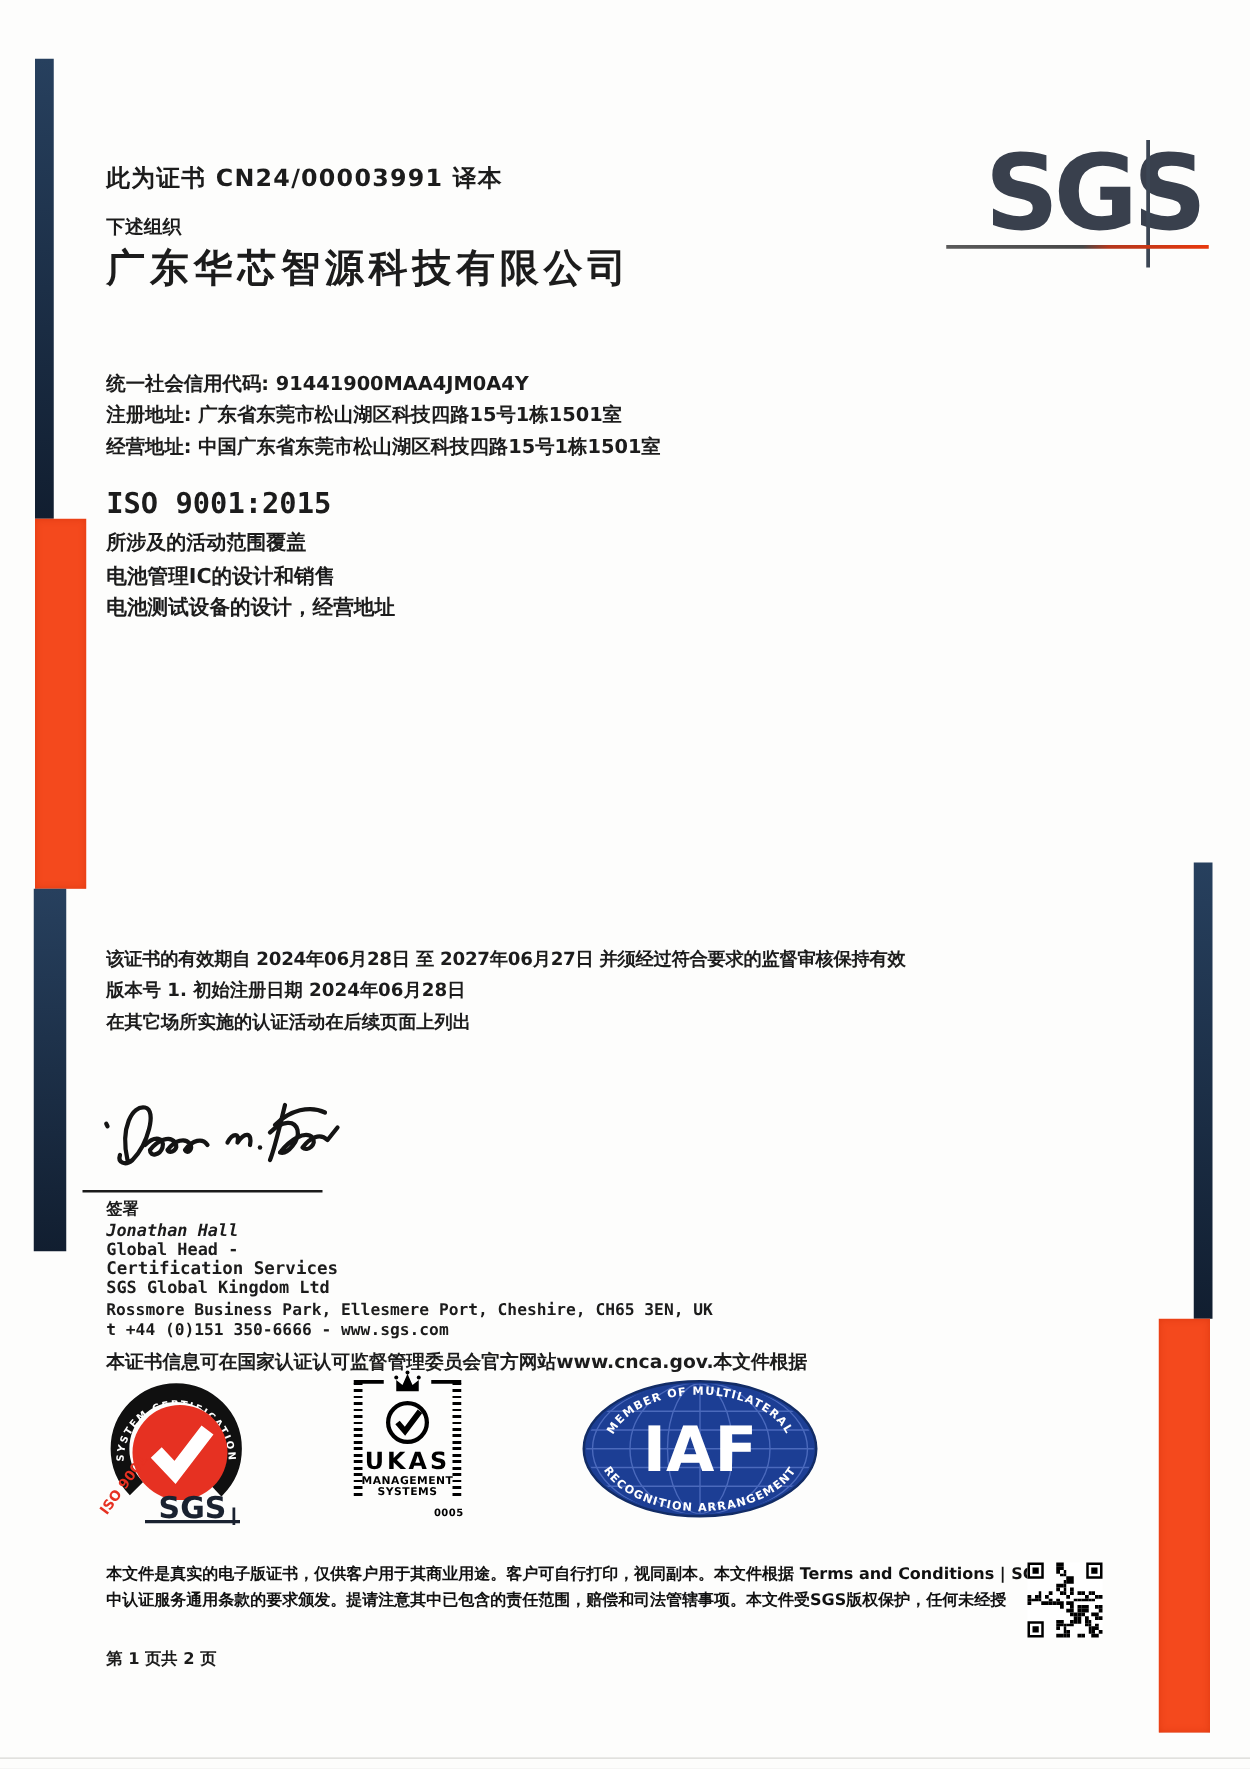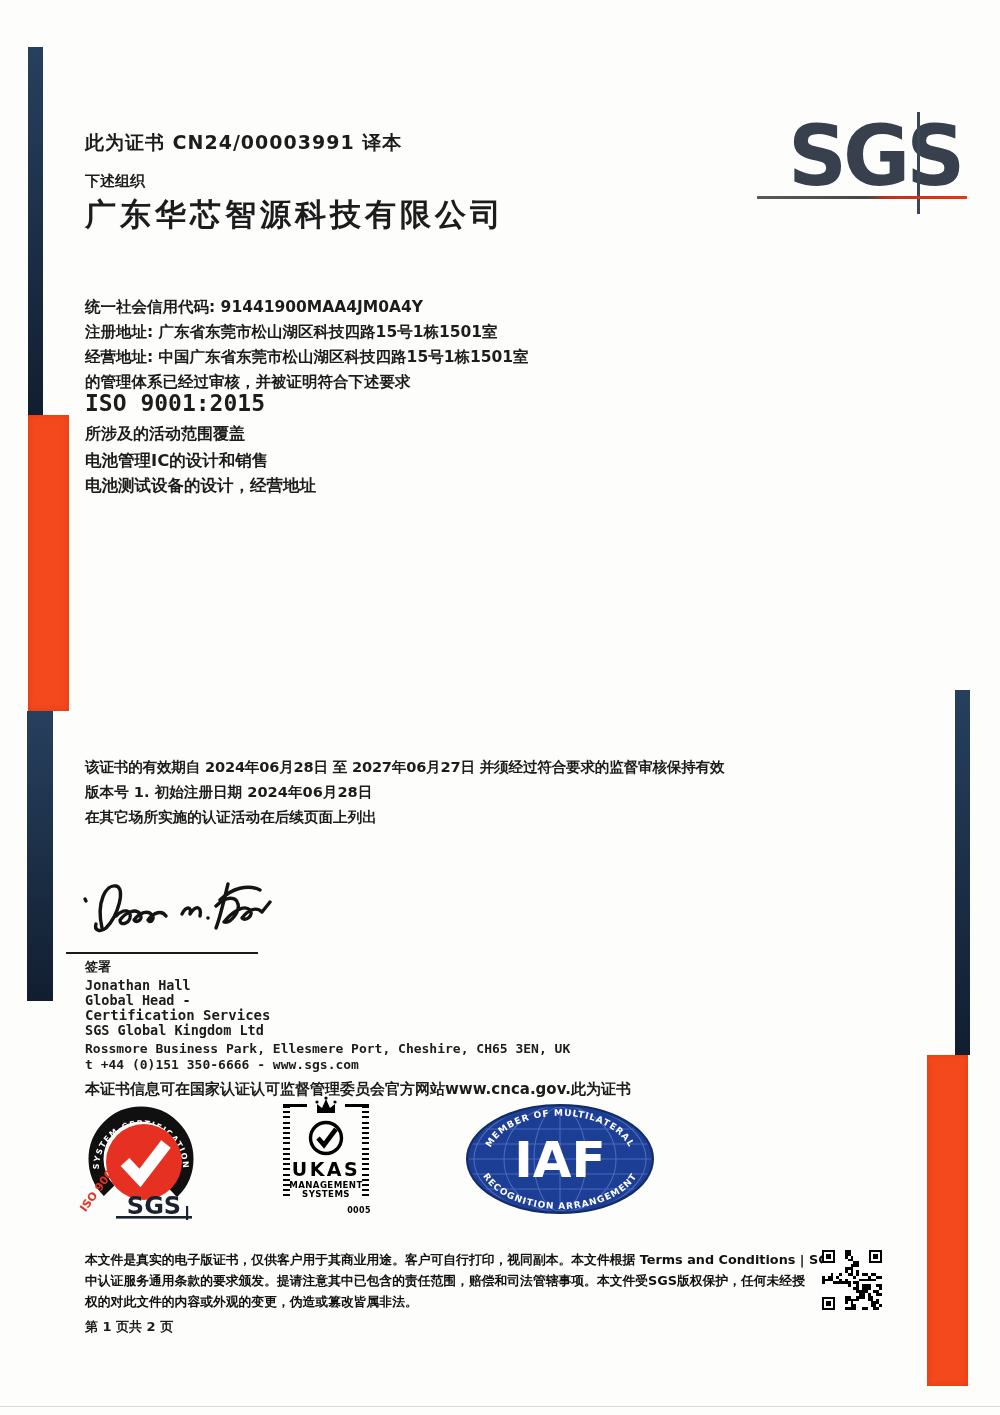--- a/index.html
+++ b/index.html
@@ -52,21 +52,20 @@
     <div class="abs" style="left:-23px;top:84px;width:210px;height:3px;background:linear-gradient(to right,#5a5a5a 0%,#474747 52%,#b4371c 62%,#e8380d 100%);"></div>
   </div>
 
   <div class="abs cn" style="left:85px;top:130px;font-size:19px;letter-spacing:1px;">此为证书 CN24/00003991 译本</div>
   <div class="abs cn" style="left:85px;top:172px;font-size:15px;">下述组织</div>
   <div class="abs cn" style="left:85px;top:194px;font-size:31px;font-weight:800;letter-spacing:4px;">广东华芯智源科技有限公司</div>
 
   <div class="abs cn" style="left:85px;top:297px;font-size:15.5px;">统一社会信用代码: 91441900MAA4JM0A4Y</div>
   <div class="abs cn" style="left:85px;top:322px;font-size:15.5px;">注册地址: 广东省东莞市松山湖区科技四路15号1栋1501室</div>
   <div class="abs cn" style="left:85px;top:347px;font-size:15.5px;">经营地址: 中国广东省东莞市松山湖区科技四路15号1栋1501室</div>
-  <div class="abs cn" style="left:85px;top:372px;font-size:15.5px;">的管理体系已经过审核，并被证明符合下述要求</div>
   <div class="abs mono" style="left:85px;top:390px;font-size:23px;font-weight:700;">ISO 9001:2015</div>
 
   <div class="abs cn" style="left:85px;top:424px;font-size:16px;">所涉及的活动范围覆盖</div>
   <div class="abs cn" style="left:85px;top:450px;font-size:16.5px;">电池管理IC的设计和销售</div>
   <div class="abs cn" style="left:85px;top:475px;font-size:16.5px;">电池测试设备的设计，经营地址</div>
 
   <div class="abs cn" style="left:85px;top:758px;font-size:14.6px;letter-spacing:-.2px;">该证书的有效期自 2024年06月28日 至 2027年06月27日 并须经过符合要求的监督审核保持有效</div>
   <div class="abs cn" style="left:85px;top:783px;font-size:14.6px;">版本号 1. 初始注册日期 2024年06月28日</div>
   <div class="abs cn" style="left:85px;top:808px;font-size:14.6px;">在其它场所实施的认证活动在后续页面上列出</div>
 
@@ -78,28 +77,28 @@
       <path d="M104,42 C108,34 114,34 112,42 C118,33 124,34 122,44"></path>
       <circle cx="130" cy="46" r="1.8" fill="#141414" stroke="none"></circle>
       <path d="M150,12 C146,28 142,46 138,56"></path>
       <path d="M138,34 C148,24 158,24 160,32 C162,40 152,52 146,50 C154,40 166,32 172,38 C176,43 168,50 164,46 C170,38 178,34 184,40 L192,30"></path>
       <path d="M142,28 C154,16 170,12 182,18"></path>
     </g>
   </svg>
 
   <div class="abs sig-line" style="left:66px;top:952px;width:192px;"></div>
   <div class="abs cn" style="left:85px;top:958px;font-size:13px;">签署</div>
-  <div class="abs mono" style="left:85px;top:977px;font-size:13.5px;font-weight:700;">Jonathan Hall</div>
+  <div class="abs mono" style="left:85px;top:977px;font-size:13.5px;font-weight:700;font-style:italic;">Jonathan Hall</div>
   <div class="abs mono" style="left:85px;top:992px;font-size:13.5px;font-weight:700;">Global Head -</div>
   <div class="abs mono" style="left:85px;top:1007px;font-size:14px;font-weight:700;">Certification Services</div>
   <div class="abs mono" style="left:85px;top:1022px;font-size:13.5px;font-weight:700;">SGS Global Kingdom Ltd</div>
   <div class="abs mono" style="left:85px;top:1041px;font-size:13px;font-weight:700;">Rossmore Business Park, Ellesmere Port, Cheshire, CH65 3EN, UK</div>
   <div class="abs mono" style="left:85px;top:1057px;font-size:13px;font-weight:700;">t +44 (0)151 350-6666 - www.sgs.com</div>
 
-  <div class="abs cn" style="left:85px;top:1080px;font-size:15px;">本证书信息可在国家认证认可监督管理委员会官方网站www.cnca.gov.此为证书</div>
+  <div class="abs cn" style="left:85px;top:1080px;font-size:15px;">本证书信息可在国家认证认可监督管理委员会官方网站www.cnca.gov.本文件根据</div>
 
   <svg class="abs" style="left:78px;top:1102px;" width="132" height="120" viewBox="0 0 132 120">
     <circle cx="63" cy="57" r="45" fill="none" stroke="#101010" stroke-width="15" stroke-dasharray="213 70" transform="rotate(135 63 57)"></circle>
     <path id="sealTopArc" d="M 21,66 A 42,42 0 1 1 105,66" fill="none"></path>
     <text font-size="8" font-weight="bold" fill="#ffffff" letter-spacing="1.4">
       <textPath href="#sealTopArc" startOffset="50%" text-anchor="middle">SYSTEM CERTIFICATION</textPath>
     </text>
     <circle cx="66" cy="60" r="38" fill="#e63122"></circle>
     <path d="M47,60 L62,76 L88,42" fill="none" stroke="#ffffff" stroke-width="12"></path>
     <text x="-4" y="104" transform="rotate(-54 8 96)" font-size="11" font-weight="bold" fill="#e63122">ISO 9001</text>
@@ -153,21 +152,20 @@
       <textPath href="#iafTop" startOffset="50%" text-anchor="middle">MEMBER OF MULTILATERAL</textPath>
     </text>
     <text x="95" y="74" text-anchor="middle" font-size="50" font-weight="900" fill="#ffffff">IAF</text>
     <text font-size="9" font-weight="bold" fill="#ffffff" letter-spacing="1">
       <textPath href="#iafBottom" startOffset="50%" text-anchor="middle">RECOGNITION ARRANGEMENT</textPath>
     </text>
   </svg>
 
   <div class="abs footer-text" style="left:85px;top:1249px;">本文件是真实的电子版证书，仅供客户用于其商业用途。客户可自行打印，视同副本。本文件根据 Terms and Conditions | SGS</div>
   <div class="abs footer-text" style="left:85px;top:1270px;">中认证服务通用条款的要求颁发。提请注意其中已包含的责任范围，赔偿和司法管辖事项。本文件受SGS版权保护，任何未经授</div>
-  <div class="abs footer-text" style="left:85px;top:1291px;">权的对此文件的内容或外观的变更，伪造或篡改皆属非法。</div>
   <div class="abs cn" style="left:85px;top:1318px;font-size:13px;">第 1 页共 2 页</div>
 
   <div class="abs qr" style="left:822px;top:1250px;width:60px;height:60px;">
     <div class="qr-cells">
         <div style="grid-area: 1 / 9;"></div>
         <div style="grid-area: 1 / 10;"></div>
         <div style="grid-area: 2 / 9;"></div>
         <div style="grid-area: 2 / 10;"></div>
         <div style="grid-area: 3 / 9;"></div>
         <div style="grid-area: 3 / 11;"></div>

